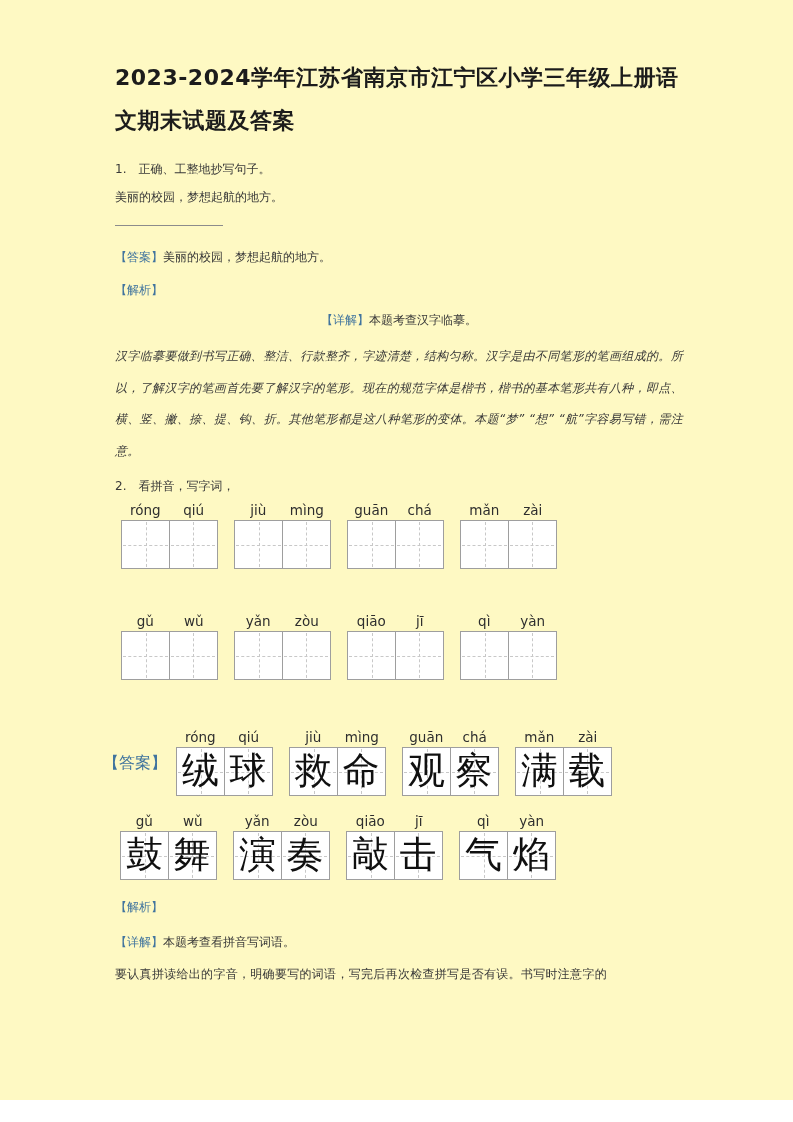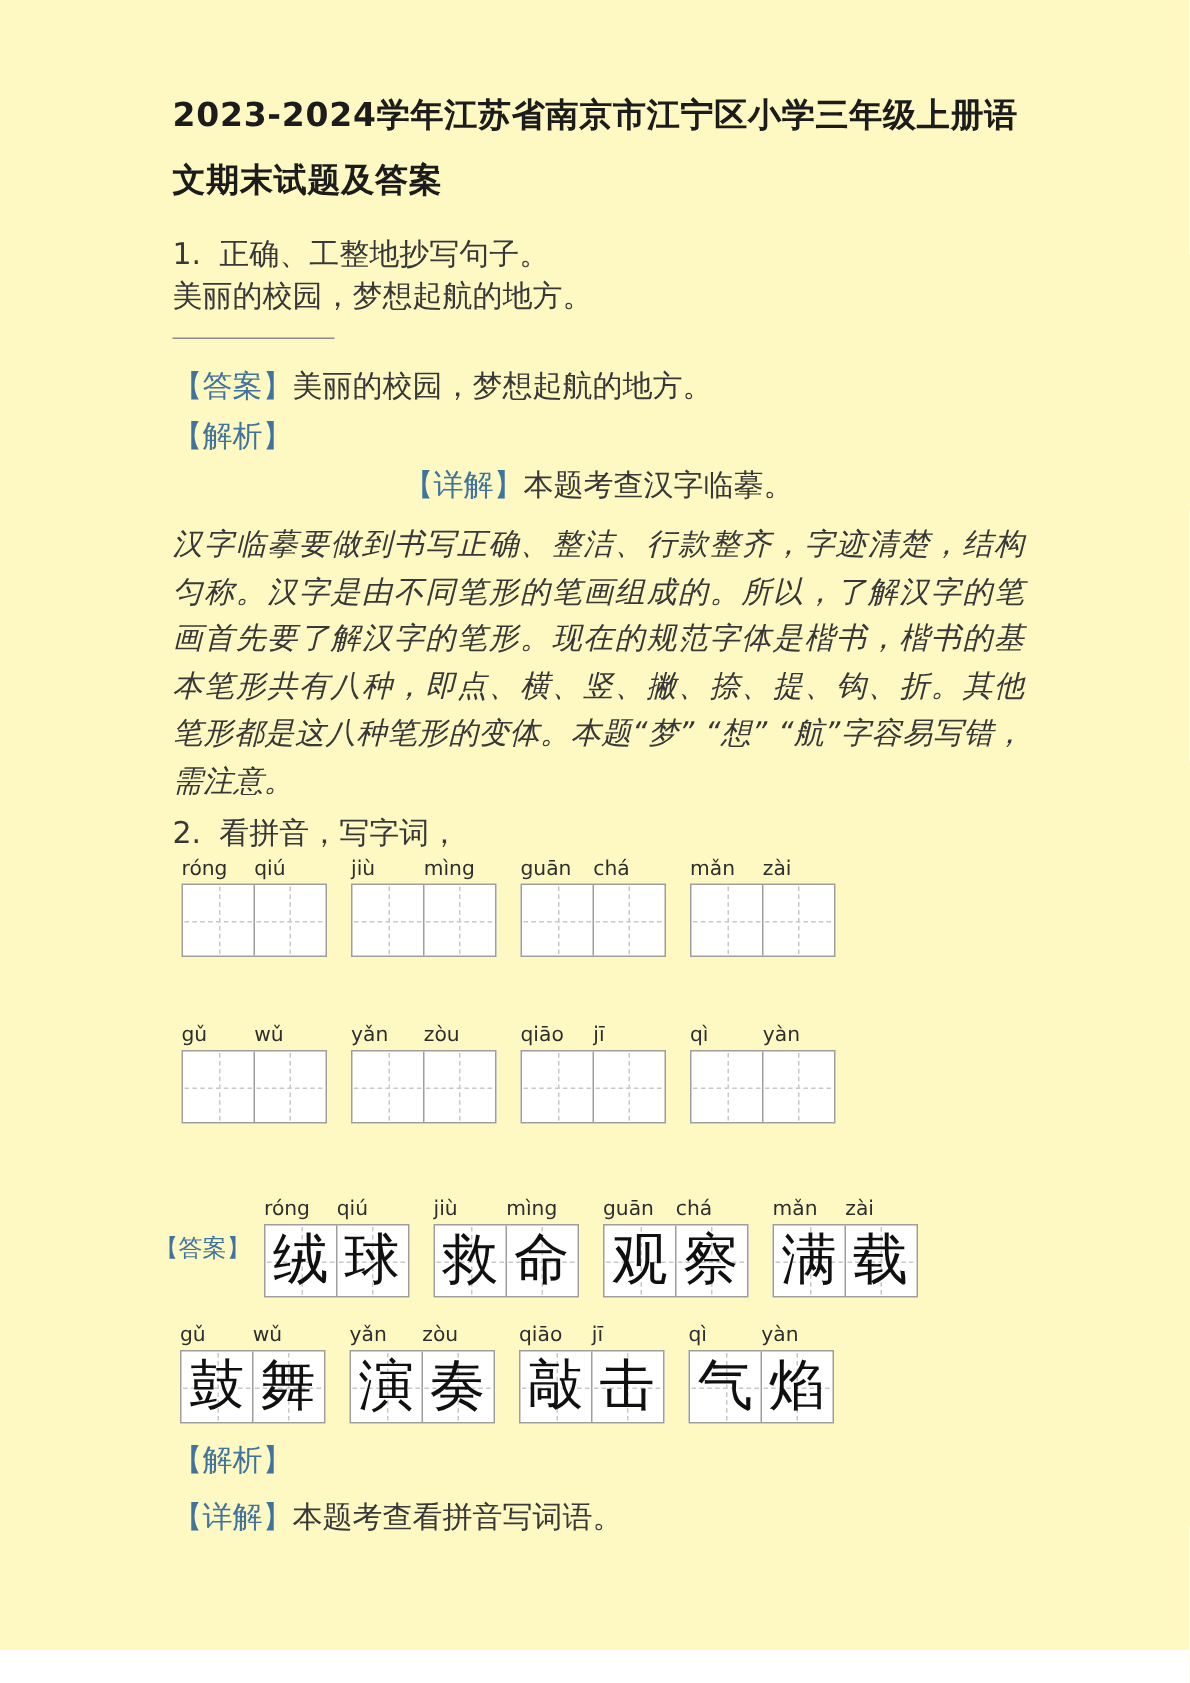--- a/index.html
+++ b/index.html
@@ -11,39 +11,39 @@
     background:#fef9c3;
     font-family:"DejaVu Sans","Liberation Sans",sans-serif;
     color:#383838;
     overflow:hidden;
     padding:56px 110px 0 115px;
   }
   .doc-title {
     font-size:22px; font-weight:700; color:#1c1c1c;
     line-height:43px; letter-spacing:0.5px;
   }
-  p { font-size:20px; line-height:22px; }
+  p { font-size:12px; line-height:22px; }
   .qnum { margin-right:12px; }
   .stem1 { margin-top:16px; }
   .sentence { margin-top:6px; }
   .blank-line { margin-top:17px; width:108px; height:0; border-bottom:1px solid #8c8c8c; }
   .answer1 { margin-top:20px; }
   .jiexi1 { margin-top:11px; }
   .xiangjie1 { margin-top:8px;text-align:center; }
-  .blue { color:#40749e;font-family:Liberation Mono, monospace; }
+  .blue { color:#40749e; }
   .para { margin-top:10px; line-height:31.5px; text-align:justify; letter-spacing:0.3px;font-style:italic; }
   .stem2 { margin-top:8px; }
 
   
   .pinyin-row { display:flex; gap:16px; margin-left:6px; }
   .row1 { margin-top:6px; }
   .row2 { margin-top:45px; }
   .pwrap { width:97px; }
   .plabels { display:flex; height:17px; font-size:13.5px; color:#2e2e2e; }
-  .plabels span { width:50%; line-height:15px; }
+  .plabels span { width:50%; text-align:center; line-height:15px; }
   .pbox { display:flex; border:1px solid #9e9e9e; background:#fff; }
   .pcell { position:relative; width:47px; height:47px; }
   .pcell + .pcell { border-left:1px solid #9e9e9e; }
   .pcell::before { content:""; position:absolute; left:1px; right:1px; top:50%; border-top:1px dashed #c8c8c8; }
   .pcell::after  { content:""; position:absolute; top:1px; bottom:1px; left:50%; border-left:1px dashed #c8c8c8; }
   .pchar {
     position:relative; z-index:1; display:block; width:100%;
     text-align:center; font-size:37px; line-height:46px; color:#101010;
     font-family:"DejaVu Serif","Liberation Serif",serif;
   }
@@ -283,14 +283,15 @@
             <span class="pchar">焰</span>
           </div>
         </div>
     </div>
   </div>
 
   <p class="jiexi2 blue">【解析】</p>
 
   <p class="xiangjie2"><span class="blue">【详解】</span><span>本题考查看拼音写词语。</span></p>
 
+  <p class="para2">要认真拼读给出的字音，明确要写的词语，写完后再次检查拼写是否有误。书写时注意字的</p>
 
 </div>
 
 </body></html>

